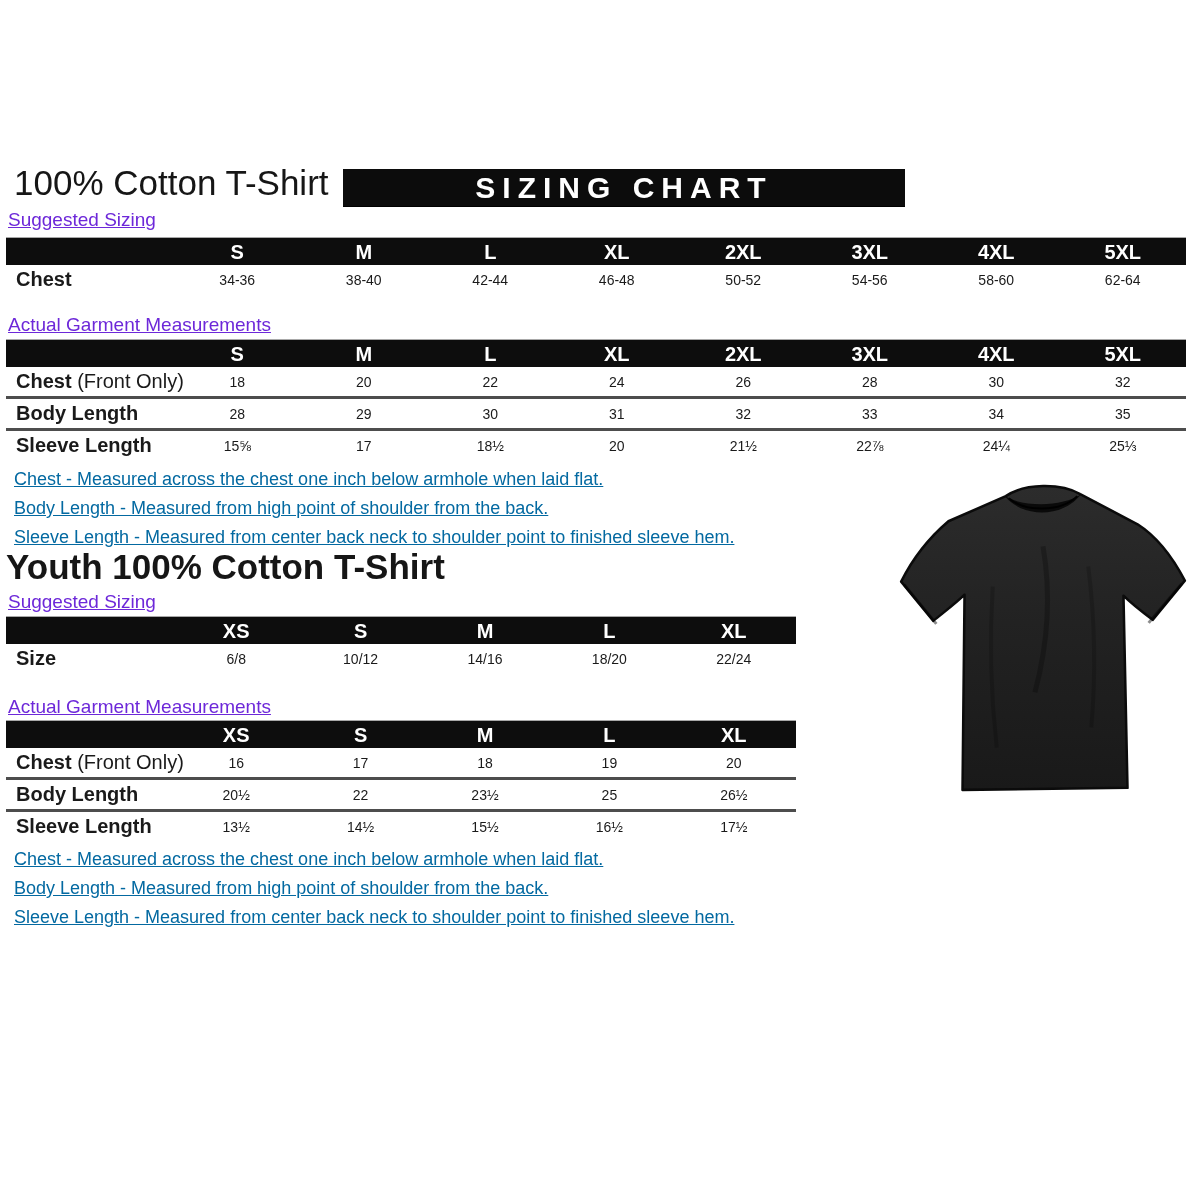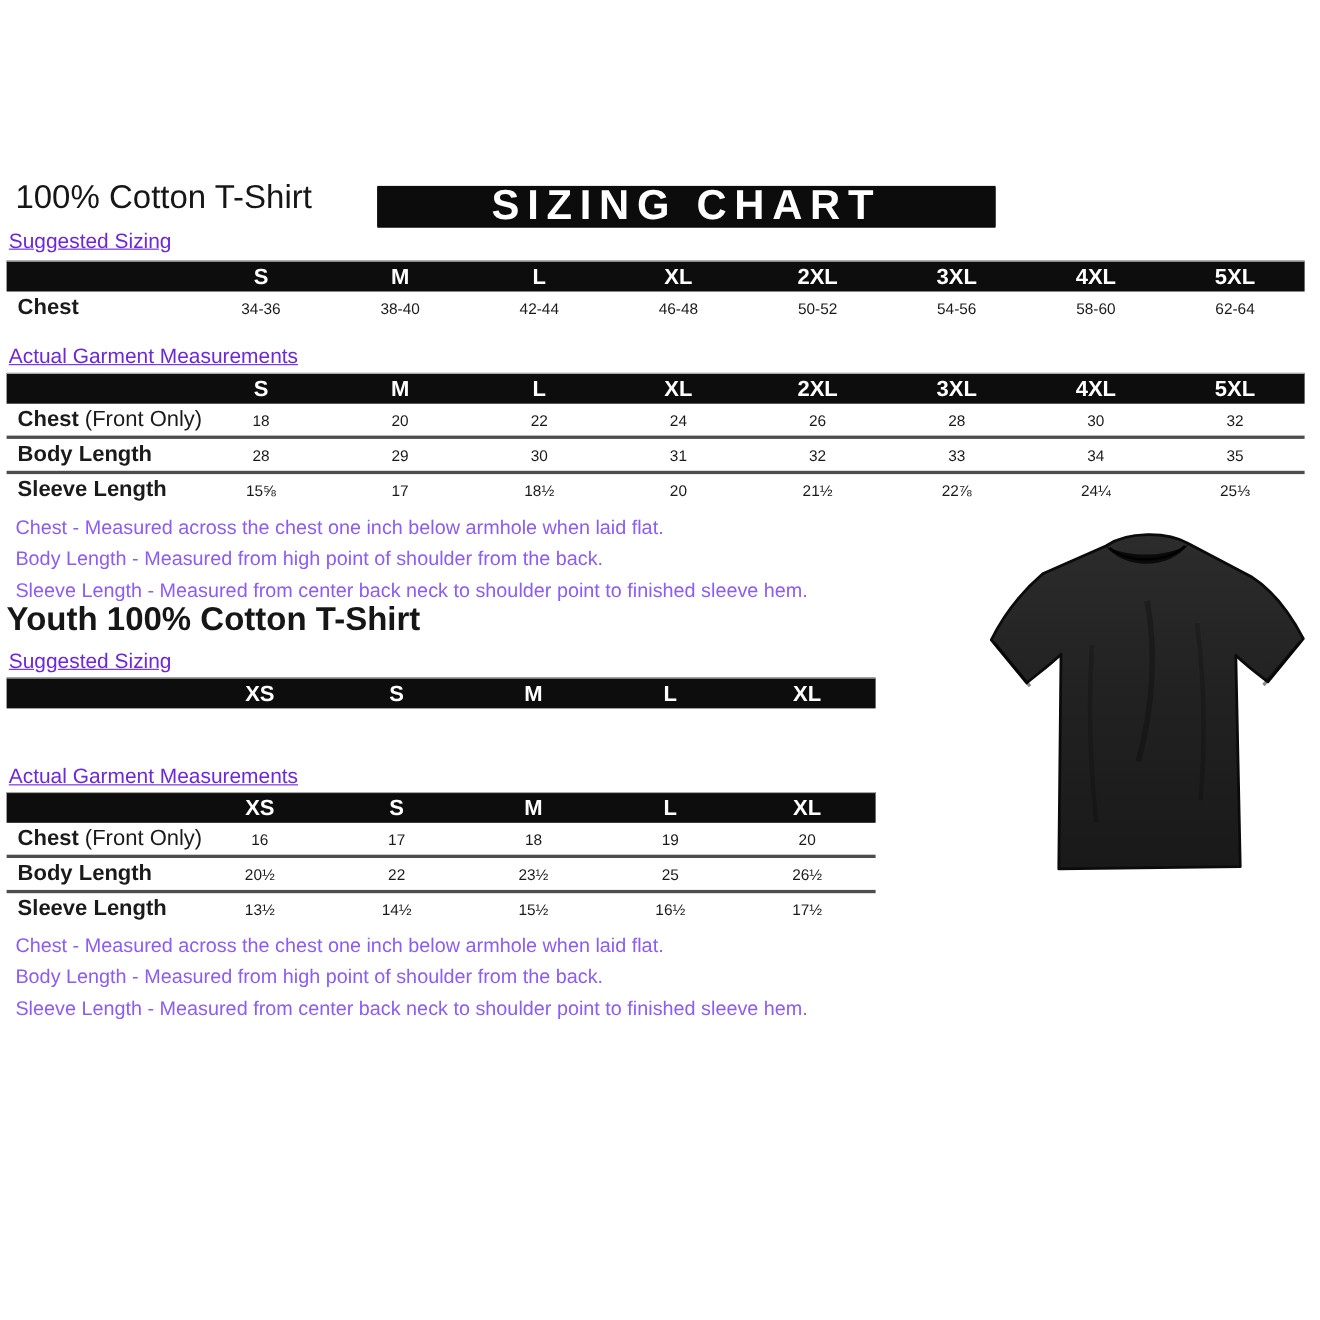--- a/index.html
+++ b/index.html
@@ -4,45 +4,45 @@
 <style>
   html,body{margin:0;padding:0;}
   body{
     width:1200px;height:1200px;background:#ffffff;position:relative;
     font-family:"Liberation Sans","DejaVu Sans",sans-serif;color:#1a1a1a;
     -webkit-font-smoothing:antialiased;
   }
   .abs{position:absolute;}
 
   
-  .main-title{font-size:30px;font-weight:400;color:#161616;white-space:nowrap;}
+  .main-title{font-size:35px;font-weight:400;color:#161616;white-space:nowrap;}
   .main-title.bold{font-weight:700;}
   .banner{
     background:#0c0c0c;display:flex;align-items:center;justify-content:center;
     box-shadow:0 1px 0 #000;
   }
-  .banner span{color:#ffffff;font-weight:700;font-size:38px;letter-spacing:7px;white-space:nowrap;}
+  .banner span{color:#ffffff;font-weight:700;font-size:30px;letter-spacing:7px;white-space:nowrap;}
   .section-label{font-size:19px;color:#6d28d9;white-space:nowrap;text-decoration:underline;}
 
   
   .sz-table{position:absolute;}
   .t-head{
     display:grid;align-items:center;background:#0d0d0d;height:27px;
     border-top:1px solid #a8a8a8;
   }
   .t-hcell{color:#ffffff;font-weight:700;font-size:20px;text-align:center;line-height:1;}
   .t-body .t-row{display:grid;align-items:center;height:29px;}
   .t-body .t-row + .t-row{border-top:3px solid #4d4d4d;}
   .t-label{font-size:20px;padding-left:10px;white-space:nowrap;}
   .t-label b{font-weight:700;}
   .t-label span{font-weight:400;}
   .t-cell{font-size:14px;text-align:center;white-space:nowrap;}
 
   
-  .notes div{font-size:18px;line-height:29px;color:#8b5cf6;white-space:nowrap;}
+  .notes div{font-size:18px;line-height:29px;color:#0369a1;white-space:nowrap;text-decoration:underline;}
 
   
   .tee-wrap{position:absolute;}
 </style>
 </head>
 <body>
 
 <div class="abs main-title" style="left:14px;top:163px;">100% Cotton T-Shirt</div>
 
 <div class="abs banner" style="left:343px;top:169px;width:562px;height:37px;">
@@ -140,20 +140,30 @@
 <div class="abs section-label" style="left:8px;top:591px;">Suggested Sizing</div>
 
 <div class="sz-table" style="left:6px;top:616px;width:790px;">
     <div class="t-head" style="grid-template-columns: 168px repeat(5, 1fr);">
       <div></div>
       <div class="t-hcell">XS</div>
       <div class="t-hcell">S</div>
       <div class="t-hcell">M</div>
       <div class="t-hcell">L</div>
       <div class="t-hcell">XL</div>
+    </div>
+    <div class="t-body">
+      <div class="t-row" style="grid-template-columns: 168px repeat(5, 1fr);">
+        <div class="t-label"><b>Size</b></div>
+        <div class="t-cell">6/8</div>
+        <div class="t-cell">10/12</div>
+        <div class="t-cell">14/16</div>
+        <div class="t-cell">18/20</div>
+        <div class="t-cell">22/24</div>
+      </div>
     </div>
   </div>
 
 <div class="abs section-label" style="left:8px;top:696px;">Actual Garment Measurements</div>
 
 <div class="sz-table" style="left:6px;top:720px;width:790px;">
     <div class="t-head" style="grid-template-columns: 168px repeat(5, 1fr);">
       <div></div>
       <div class="t-hcell">XS</div>
       <div class="t-hcell">S</div>

